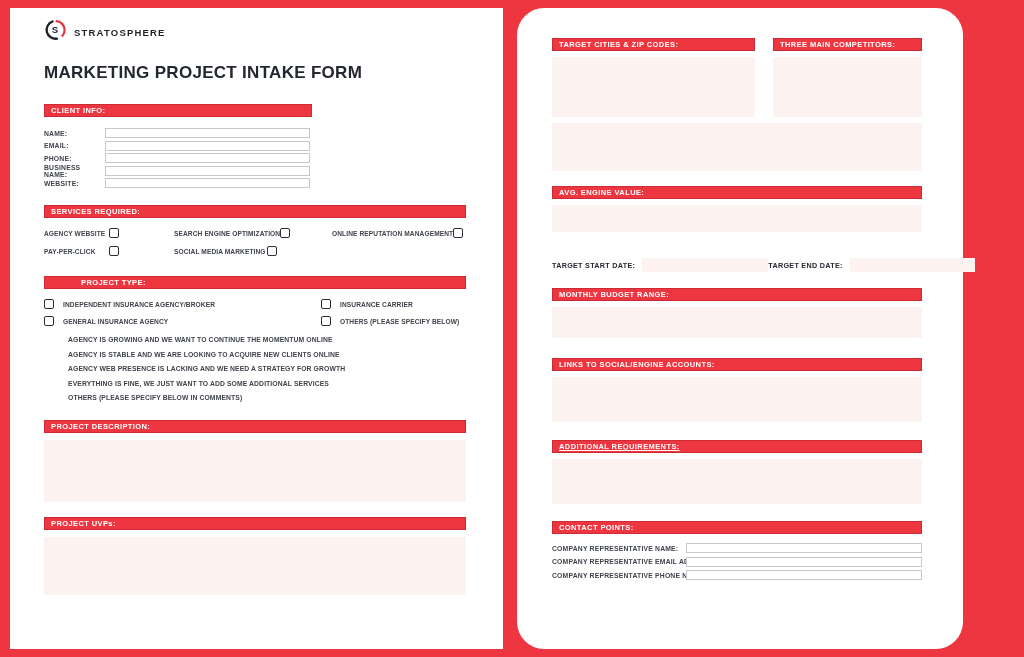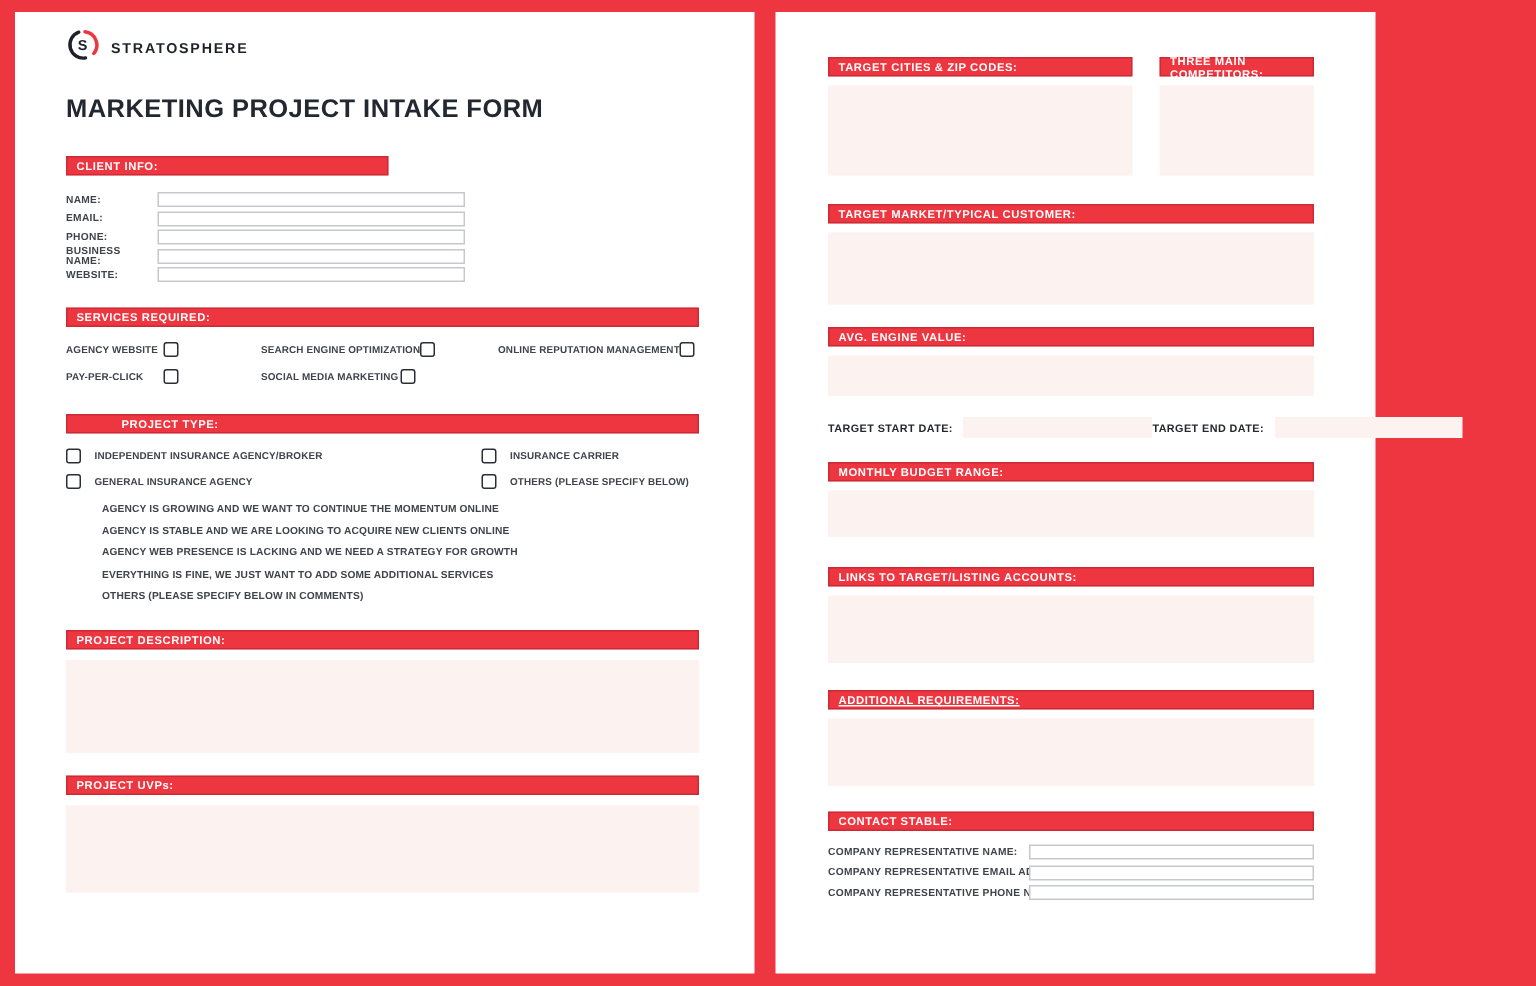--- a/index.html
+++ b/index.html
@@ -8,38 +8,38 @@
     font-family:"Liberation Sans", sans-serif;
     background:#EE3640;
     position:relative;
     overflow:hidden;
   }
   .canvas { position:absolute; inset:0; }
   .page {
     position:absolute; top:8px; bottom:8px; background:#ffffff;
   }
   .page-left  { left:10px;  width:493px; }
-  .page-right { left:517px; width:400px; }
+  .page-right { left:517px; width:446px;border-radius:27px; }
   .inner-left  { padding:12px 37px 0 34px; height:100%; }
   .inner-right { padding:30px 41px 0 35px; height:100%; }
 
   
   .brand-row { display:flex; align-items:center; gap:8px; height:24px; }
   .brand-name { font-size:9.5px; font-weight:bold; letter-spacing:1.2px; color:#1E2228; }
 
   
   .title { margin-top:19px; font-size:17px; font-weight:800; letter-spacing:.3px; color:#23272F; }
 
   
   .bar {
     background:#EE3640; border:1px solid rgba(120,10,20,.28);
     color:#fff; font-size:7.5px; font-weight:bold; letter-spacing:.4px;
     height:13px; display:flex; align-items:center; padding-left:6px;
   }
-  .bar-short { width:215px; }
+  .bar-short { width:268px; }
 
   
   .client-bar { margin-top:21px; }
   .client-fields { margin-top:11px; width:266px; }
   .field-row { display:flex; align-items:center; margin-bottom:2.5px; height:10px; }
   .field-label { width:61px; font-size:6.8px; font-weight:600; color:#3F444B; letter-spacing:.2px; }
   .line-input {
     flex:1; height:10px; background:#fff; border:1px solid #C6C8CB;
     font-size:7px; color:#24282F; padding:0 3px; outline:none; border-radius:0;
   }
@@ -84,21 +84,21 @@
   .panel-uvp { margin-top:7px; height:58px; }
 
   
   .two-col { display:grid; grid-template-columns:203px 1fr; column-gap:18px; }
   .panel-h60 { margin-top:6px; height:60px; }
   .market-bar { margin-top:19px; }
   .panel-h48 { margin-top:6px; height:48px; }
   .avg-bar { margin-top:15px; }
   .panel-h27 { margin-top:6px; height:27px; }
 
-  .date-row { margin-top:14px; display:flex; align-items:flex-end; }
+  .date-row { margin-top:26px; display:flex; align-items:flex-end; }
   .date-field { display:flex; align-items:center; }
   .date-label { font-size:7.2px; font-weight:bold; color:#24282F; letter-spacing:.3px; margin-right:7px; white-space:nowrap; }
   .date-input { width:126px; height:14px; background:#FCF2EF; border:none; outline:none; font-size:7px; padding:0 3px; }
   .date-field-end { margin-left:auto; }
   .date-field-end .date-input { width:125px; }
 
   .budget-bar { margin-top:16px; }
   .panel-h31 { margin-top:6px; height:31px; }
   .links-bar { margin-top:20px; }
   .panel-h45 { margin-top:6px; height:45px; }
@@ -246,47 +246,46 @@
         <div>
           <div class="bar">TARGET CITIES &amp; ZIP CODES:</div>
           <textarea class="panel panel-h60" style=""></textarea>
         </div>
         <div>
           <div class="bar">THREE MAIN COMPETITORS:</div>
           <textarea class="panel panel-h60" style=""></textarea>
         </div>
       </div>
 
-      <div class="bar market-bar">TARGET MARKET/TYPICAL CUSTOMER:</div>
       <textarea class="panel panel-h48" style=""></textarea>
 
       <div class="bar avg-bar">AVG. ENGINE VALUE:</div>
       <textarea class="panel panel-h27" style=""></textarea>
 
       <div class="date-row">
         <div class="date-field">
           <span class="date-label">TARGET START DATE:</span>
           <input class="date-input" type="text" value="" style="">
         </div>
         <div class="date-field date-field-end">
           <span class="date-label">TARGET END DATE:</span>
           <input class="date-input" type="text" value="" style="">
         </div>
       </div>
 
       <div class="bar budget-bar">MONTHLY BUDGET RANGE:</div>
       <textarea class="panel panel-h31" style=""></textarea>
 
-      <div class="bar links-bar">LINKS TO TARGET/LISTING ACCOUNTS:</div>
+      <div class="bar links-bar">LINKS TO SOCIAL/ENGINE ACCOUNTS:</div>
       <textarea class="panel panel-h45" style=""></textarea>
 
       <div class="bar addl-bar">ADDITIONAL REQUIREMENTS:</div>
       <textarea class="panel panel-h45" style=""></textarea>
 
-      <div class="bar contact-bar">CONTACT STABLE:</div>
+      <div class="bar contact-bar">CONTACT POINTS:</div>
 
       <div class="contact-fields">
 
           <div class="contact-row">
             <span class="contact-label">COMPANY REPRESENTATIVE NAME:</span>
             <input class="line-input" type="text" style="">
           </div>
 
           <div class="contact-row">
             <span class="contact-label">COMPANY REPRESENTATIVE EMAIL ADDRESS:</span>

